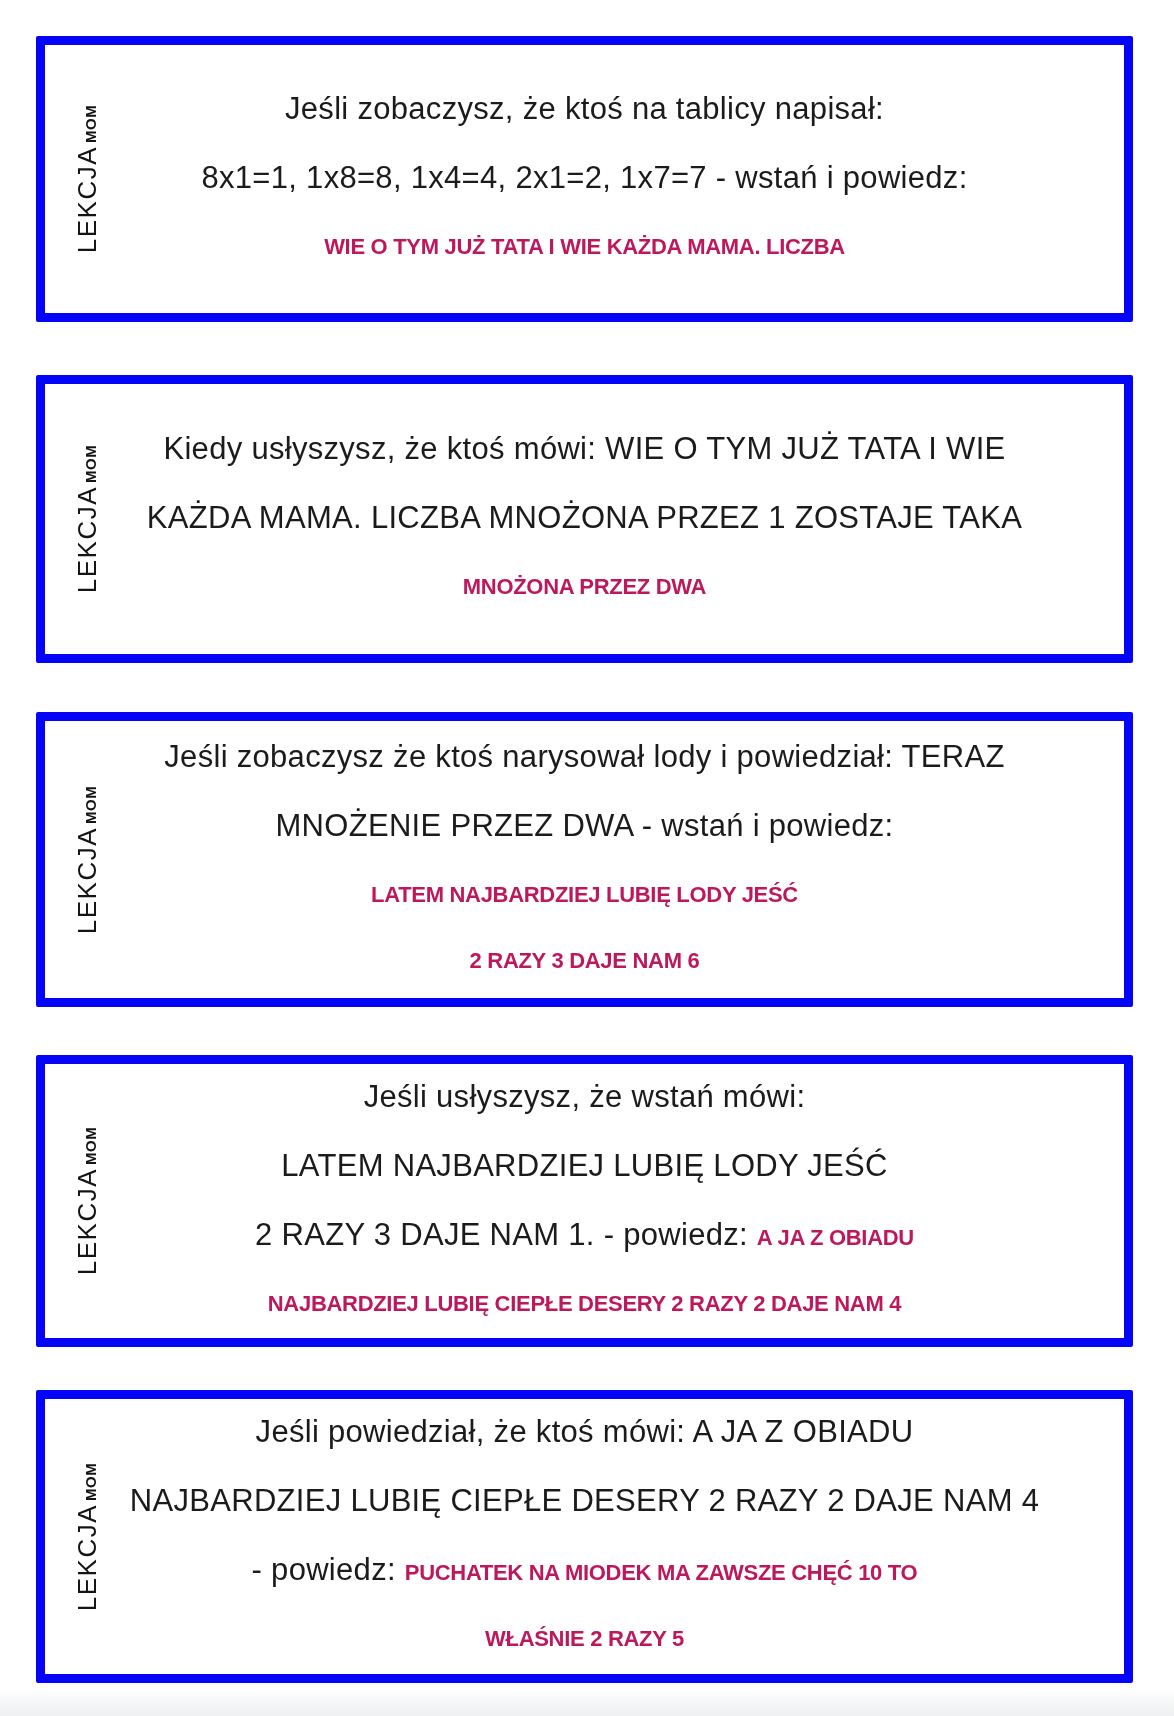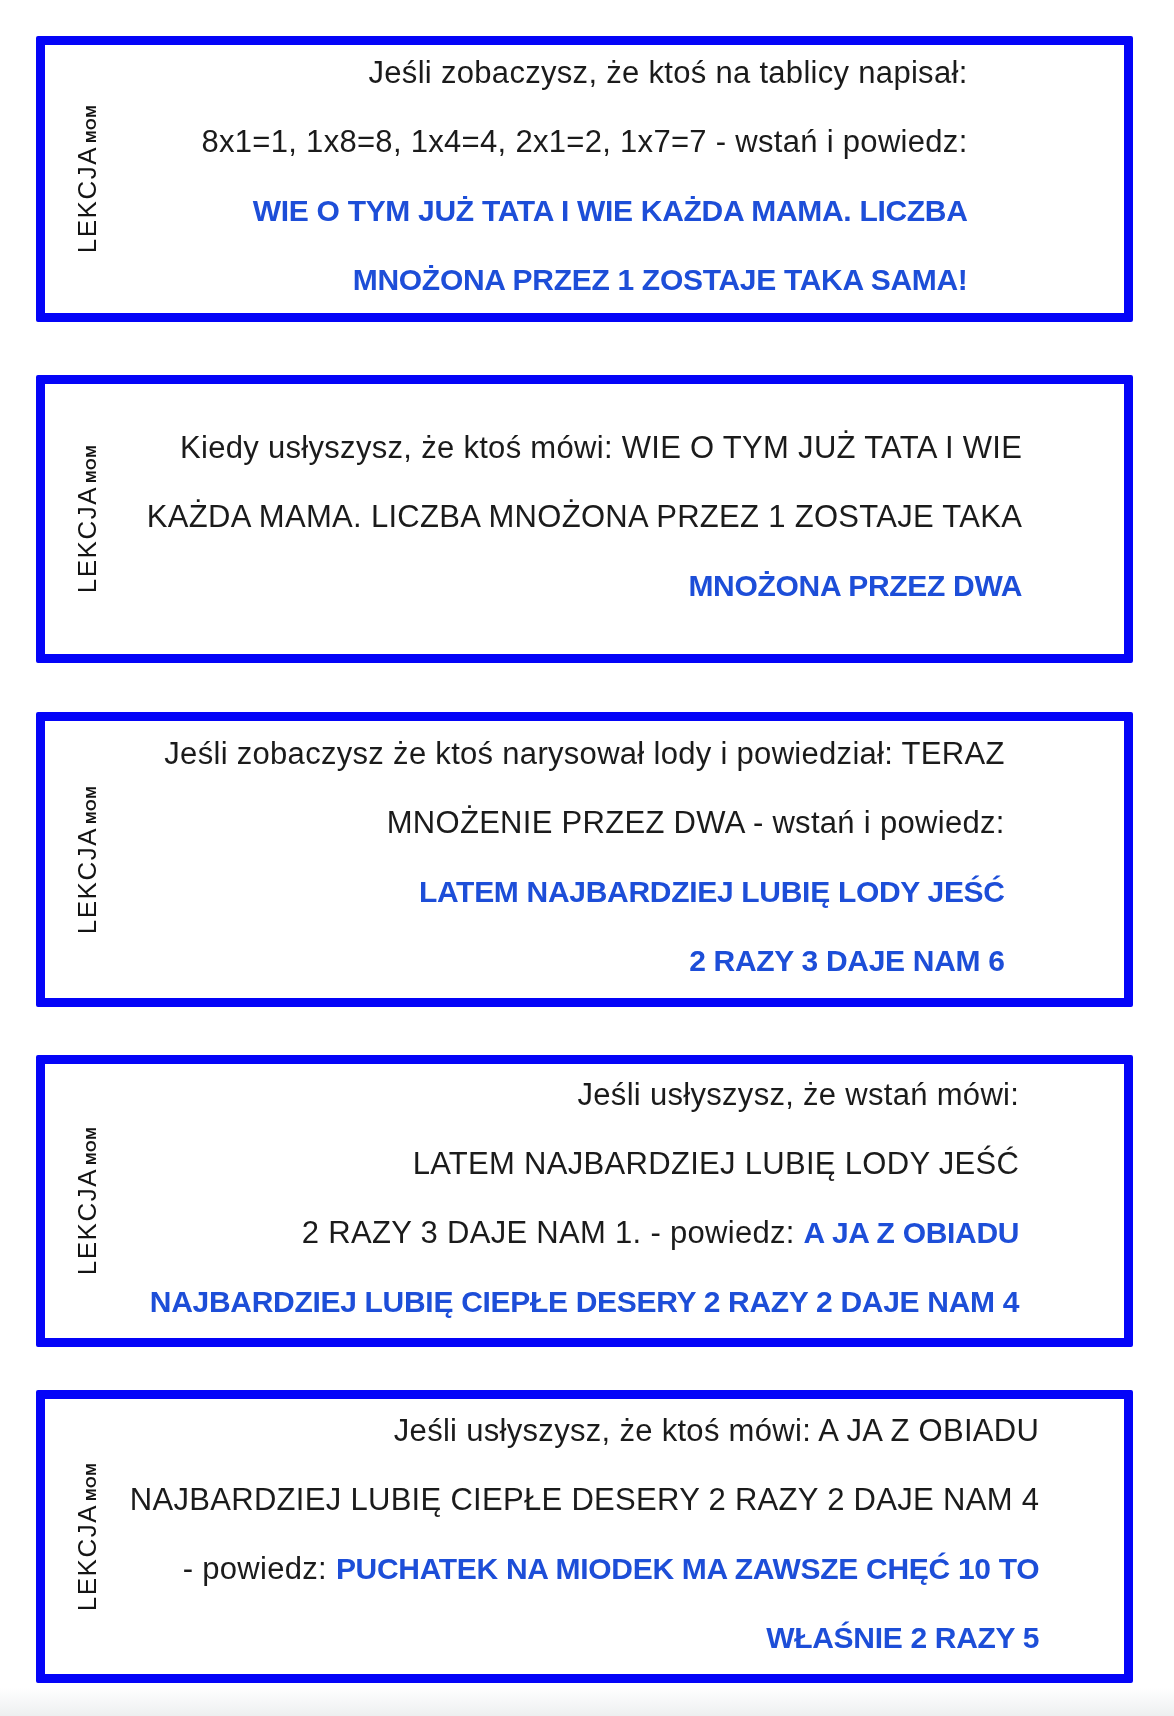--- a/index.html
+++ b/index.html
@@ -41,34 +41,33 @@
   .card:nth-of-type(1){top:36px;height:286px;}
   .card:nth-of-type(2){top:375px;height:288px;}
   .card:nth-of-type(3){top:712px;height:295px;}
   .card:nth-of-type(4){top:1055px;height:292px;}
   .card:nth-of-type(5){top:1390px;height:293px;}
 
   .line{
     white-space:nowrap;
     line-height:64px;
     color:var(--text);
-    text-align:right;
   }
   .seg-regular{
     font-size:31px;
     font-weight:400;
     letter-spacing:.3px;
     color:var(--text);
   }
   .seg-strong{
-    font-size:30px;
+    font-size:22px;
     font-weight:700;
     font-stretch:semi-condensed;
     letter-spacing:-.3px;
-    color:#1d4ed8;
+    color:#be185d;
     margin-top:32px;
   }
 
   .logo-wrap{
     position:absolute;
     left:2px;top:0;bottom:0;
     width:80px;
     display:flex;
     align-items:center;
     justify-content:center;
@@ -100,21 +99,20 @@
   <section class="card">
     <div class="logo-wrap">
       <div class="logo">
         <span class="logo-lekcja">LEKCJA</span><span class="logo-mom">MOM</span>
       </div>
     </div>
     <div class="lines">
         <div class="line"><span class="seg-regular">Jeśli zobaczysz, że ktoś na tablicy napisał:</span></div>
         <div class="line"><span class="seg-regular">8x1=1, 1x8=8, 1x4=4, 2x1=2, 1x7=7 - wstań i powiedz:</span></div>
         <div class="line"><span class="seg-strong">WIE O TYM JUŻ TATA I WIE KAŻDA MAMA. LICZBA</span></div>
-        <div class="line"><span class="seg-strong">MNOŻONA PRZEZ 1 ZOSTAJE TAKA SAMA!</span></div>
       </div>
   </section>
 
   <section class="card">
     <div class="logo-wrap">
       <div class="logo">
         <span class="logo-lekcja">LEKCJA</span><span class="logo-mom">MOM</span>
       </div>
     </div>
     <div class="lines">
@@ -152,19 +150,19 @@
       </div>
   </section>
 
   <section class="card">
     <div class="logo-wrap">
       <div class="logo">
         <span class="logo-lekcja">LEKCJA</span><span class="logo-mom">MOM</span>
       </div>
     </div>
     <div class="lines">
-        <div class="line"><span class="seg-regular">Jeśli usłyszysz, że ktoś mówi: A JA Z OBIADU</span></div>
+        <div class="line"><span class="seg-regular">Jeśli powiedział, że ktoś mówi: A JA Z OBIADU</span></div>
         <div class="line"><span class="seg-regular">NAJBARDZIEJ LUBIĘ CIEPŁE DESERY 2 RAZY 2 DAJE NAM 4</span></div>
         <div class="line"><span class="seg-regular">- powiedz: </span><span class="seg-strong">PUCHATEK NA MIODEK MA ZAWSZE CHĘĆ 10 TO</span></div>
         <div class="line"><span class="seg-strong">WŁAŚNIE 2 RAZY 5</span></div>
       </div>
   </section>
 </main>
 
 </body></html>

